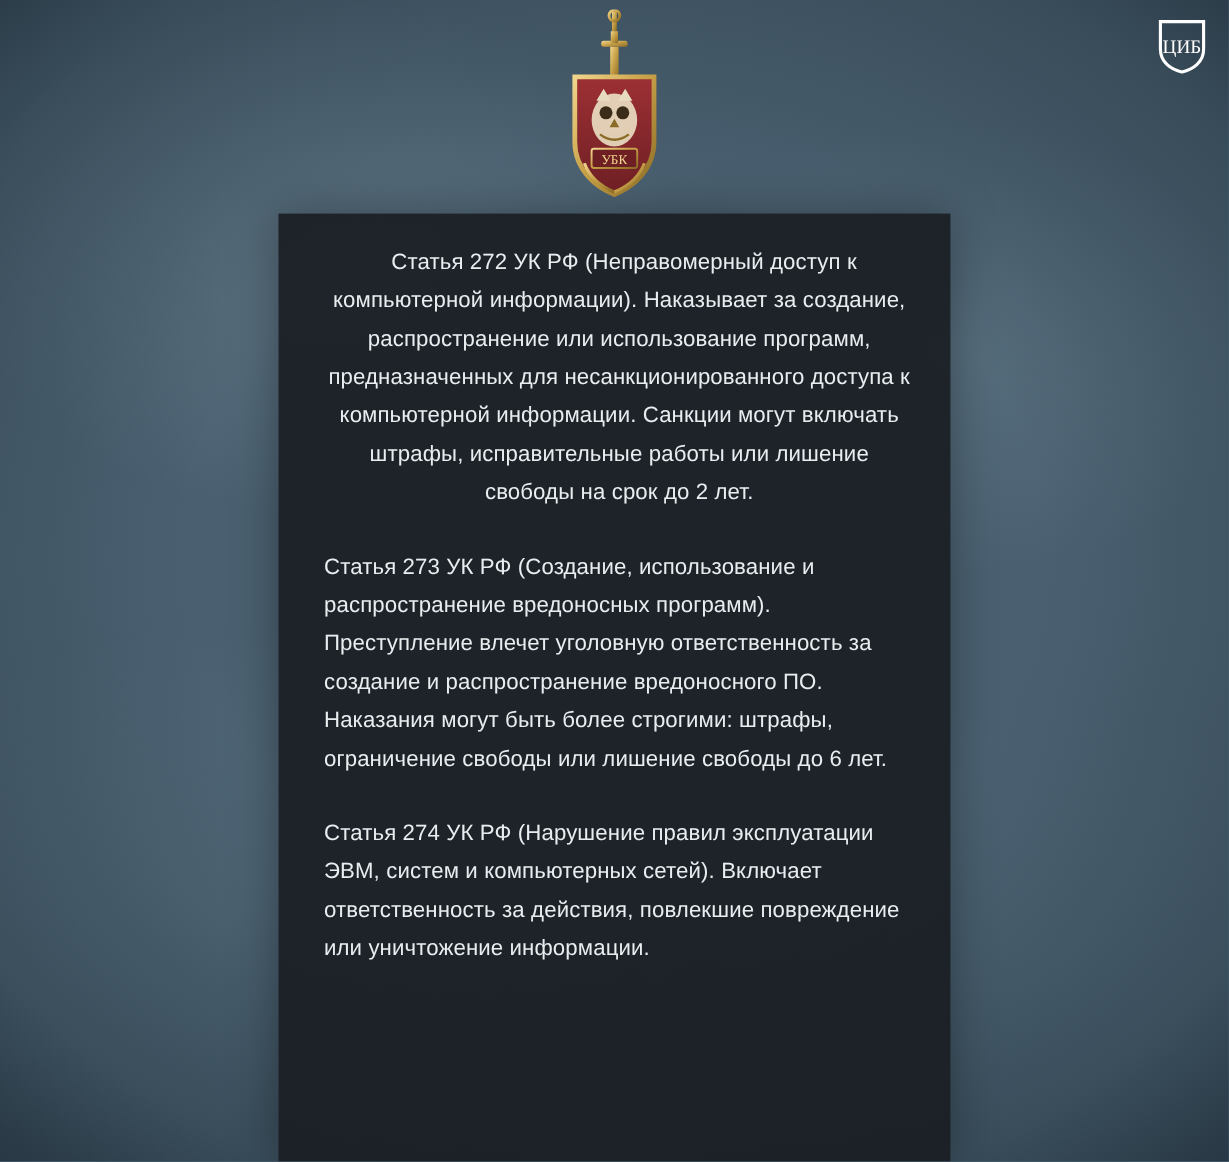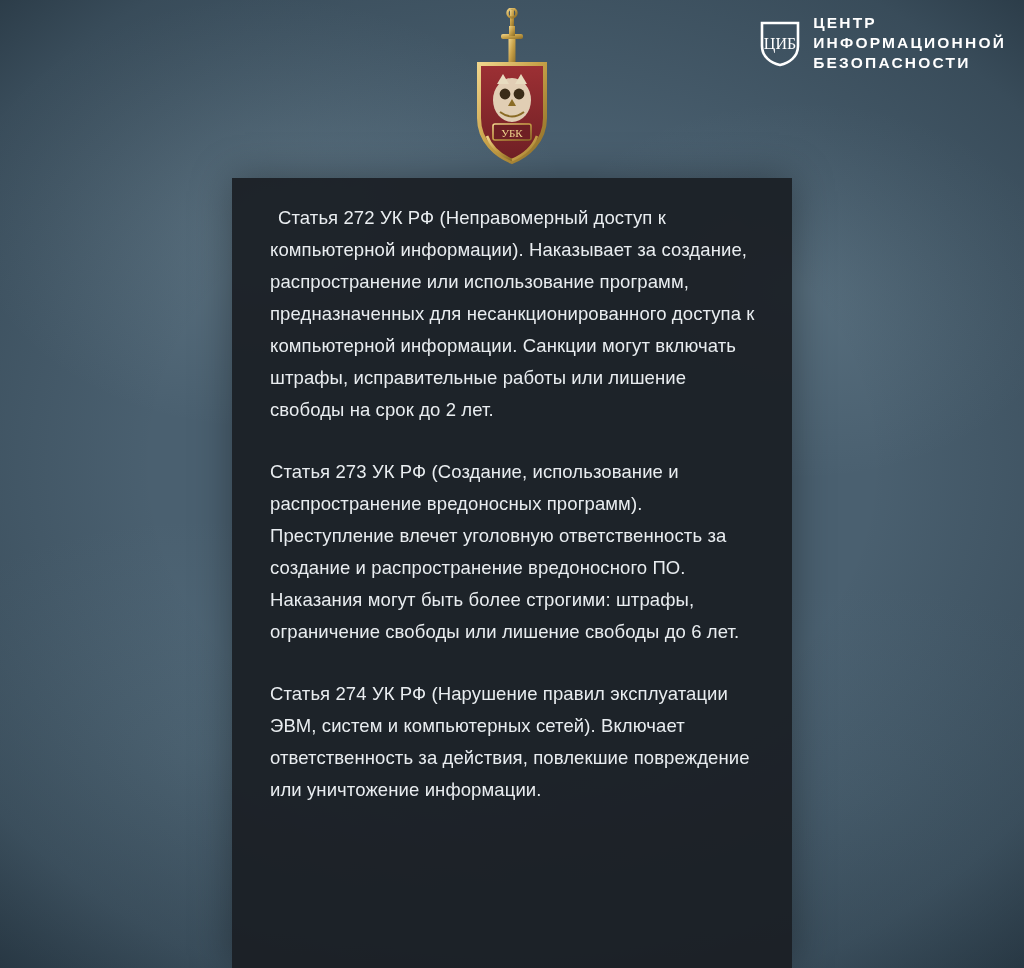--- a/index.html
+++ b/index.html
@@ -104,38 +104,34 @@
     margin: 0 0 30px 0;
     letter-spacing: 0.1px;
     white-space: pre-line;
   }
   .para:last-child {
     margin-bottom: 0;
     margin-top: 24px;
   }
   .para.first {
     text-indent: 8px;
+    text-align: center;
   }
 </style>
 </head>
 <body>
 
 <div class="page">
 
   <div class="brand">
     <span class="brand-mark">
       <svg viewBox="0 0 42 48" width="42" height="48" aria-hidden="true">
         <path d="M3 4 H39 V27 C39 38 30 44 21 46 C12 44 3 38 3 27 Z" fill="none" stroke="#ffffff" stroke-width="2.6"></path>
         <text x="21" y="30" text-anchor="middle" font-family="Liberation Serif, serif" font-size="16" fill="#ffffff">ЦИБ</text>
       </svg>
-    </span>
-    <span class="brand-text">
-      <span>ЦЕНТР</span>
-      <span>ИНФОРМАЦИОННОЙ</span>
-      <span>БЕЗОПАСНОСТИ</span>
     </span>
   </div>
 
   <div class="emblem">
     <svg viewBox="0 0 110 170" width="110" height="170" aria-hidden="true">
       <defs>
         <linearGradient id="gold" x1="0" y1="0" x2="1" y2="1">
           <stop offset="0%" stop-color="#f0d58c"></stop>
           <stop offset="45%" stop-color="#c9a249"></stop>
           <stop offset="100%" stop-color="#8a6b25"></stop>

